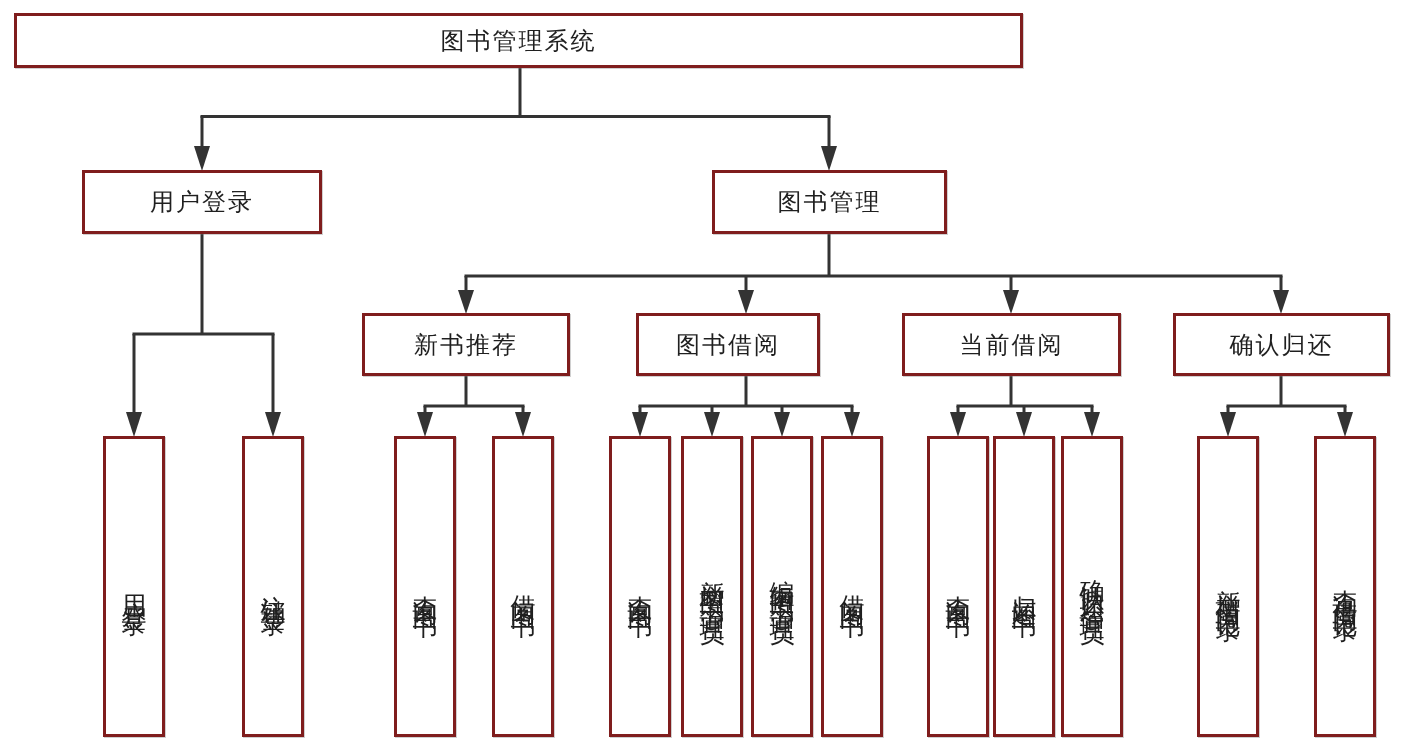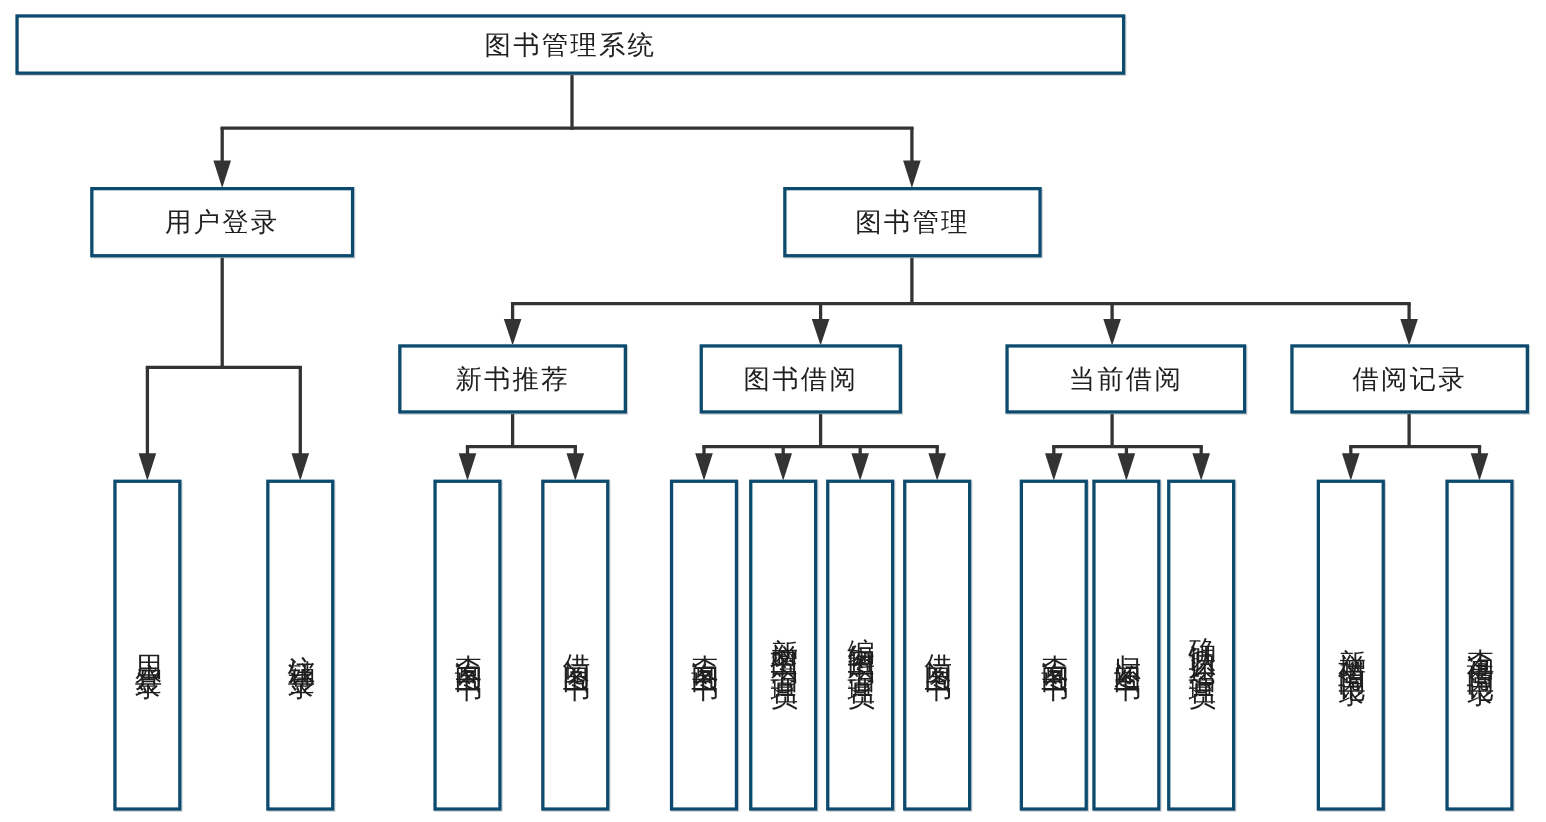--- a/index.html
+++ b/index.html
@@ -13,21 +13,21 @@
     overflow: hidden;
   }
   #connector-layer {
     position: absolute;
     left: 0; top: 0;
     width: 1405px; height: 747px;
   }
   .node {
     position: absolute;
     box-sizing: border-box;
-    border: 3px solid #0c4a6e;
+    border: 3px solid #7f1d1d;
     background: #ffffff;
     display: flex;
     align-items: center;
     justify-content: center;
     box-shadow: 1px 1px 0 rgba(120,120,120,0.35);
   }
   .hlabel {
     font-size: 24px;
     letter-spacing: 2px;
     white-space: nowrap;
@@ -134,25 +134,25 @@
   <div class="node" style="left:362px; top:313px; width:208px; height:63px;">
     <span class="hlabel">新书推荐</span>
   </div>
 
   <div class="node" style="left:712px; top:170px; width:235px; height:64px;">
     <span class="hlabel">图书管理</span>
   </div>
   <div class="node" style="left:636px; top:313px; width:184px; height:63px;">
     <span class="hlabel">图书借阅</span>
   </div>
-  <div class="node" style="left:902px; top:313px; width:219px; height:63px;margin-left:12px;">
+  <div class="node" style="left:902px; top:313px; width:219px; height:63px;">
     <span class="hlabel">当前借阅</span>
   </div>
   <div class="node" style="left:1173px; top:313px; width:217px; height:63px;">
-    <span class="hlabel">借阅记录</span>
+    <span class="hlabel">确认归还</span>
   </div>
 
   <div class="node" style="left:103px; top:436px; width:62px; height:301px;">
     <span class="vtext">用户登录</span>
   </div>
   <div class="node" style="left:242px; top:436px; width:62px; height:301px;">
     <span class="vtext">注销登录</span>
   </div>
 
   <div class="node" style="left:394px; top:436px; width:62px; height:301px;">

